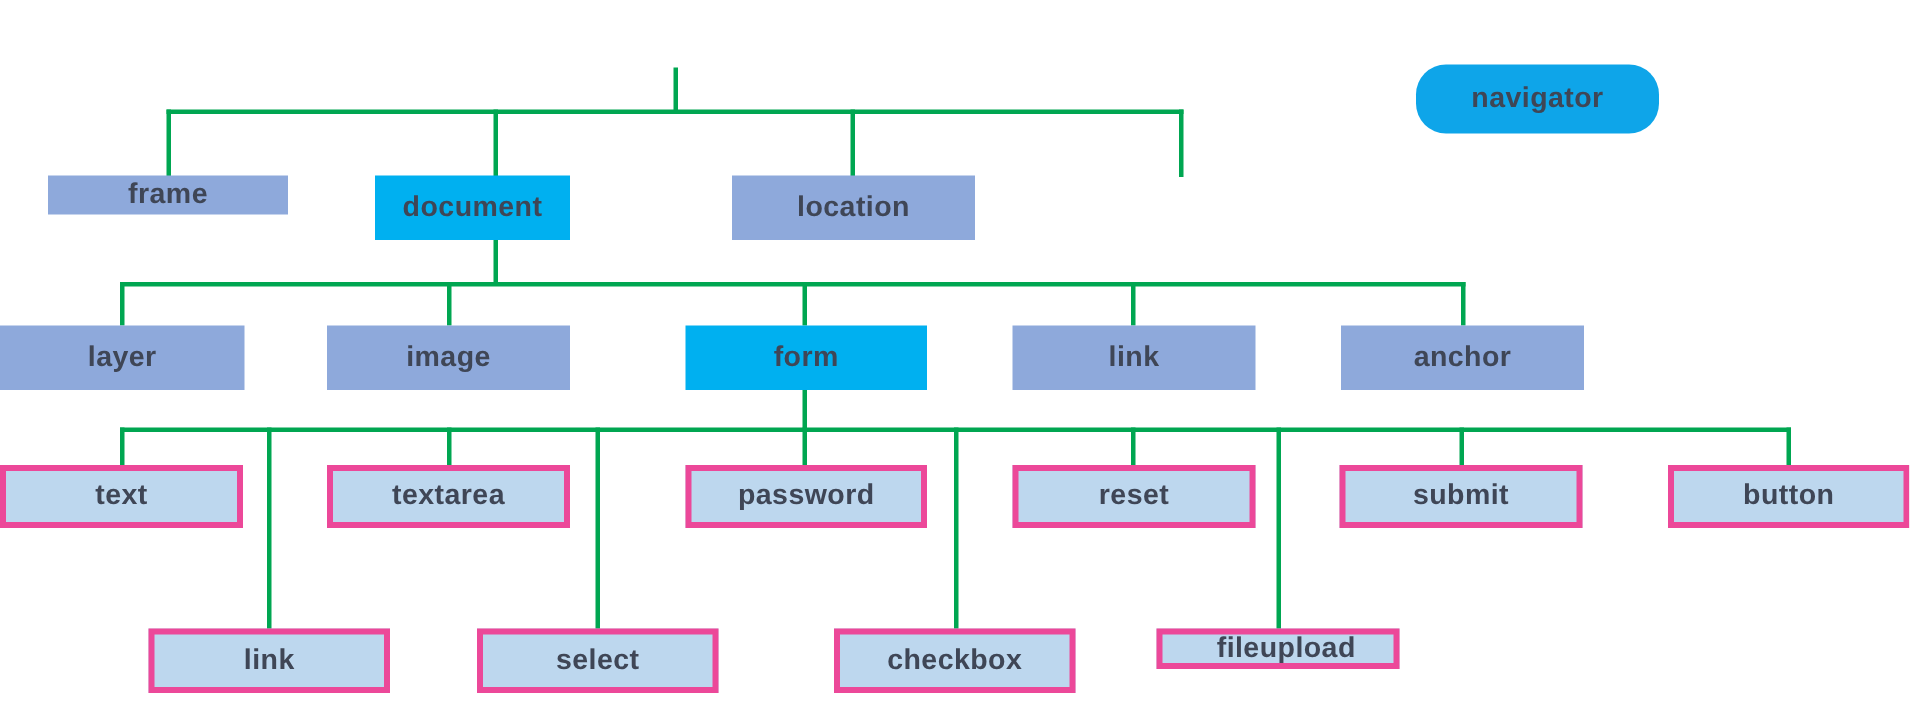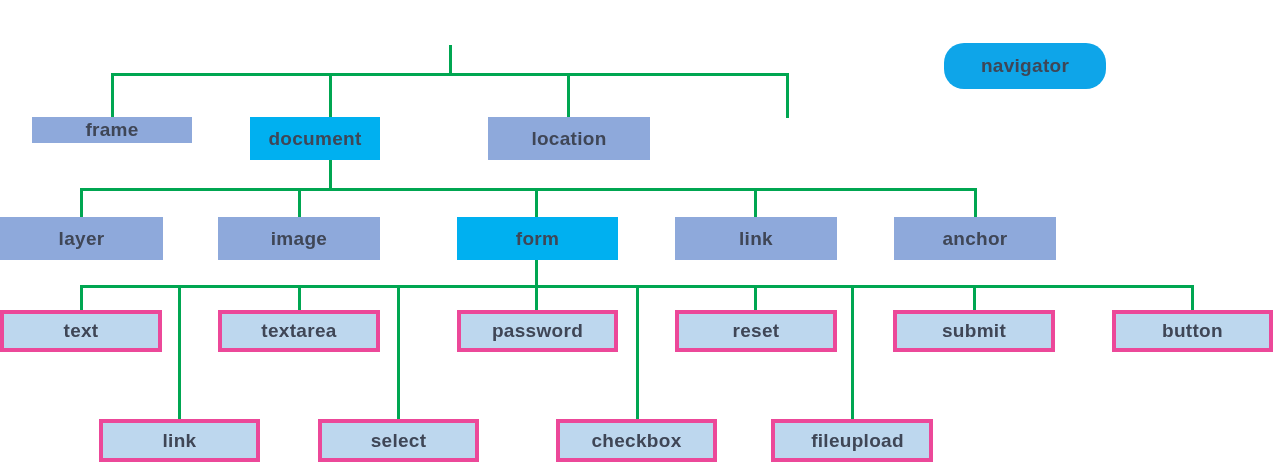--- a/index.html
+++ b/index.html
@@ -85,15 +85,15 @@
   <div class="node lightblue" style="left:0px;   top:310px; width:162px; height:42px;">text</div>
   <div class="node lightblue" style="left:218px; top:310px; width:162px; height:42px;">textarea</div>
   <div class="node lightblue" style="left:457px; top:310px; width:161px; height:42px;">password</div>
   <div class="node lightblue" style="left:675px; top:310px; width:162px; height:42px;">reset</div>
   <div class="node lightblue" style="left:893px; top:310px; width:162px; height:42px;">submit</div>
   <div class="node lightblue" style="left:1112px;top:310px; width:161px; height:42px;">button</div>
 
   <div class="node lightblue" style="left:99px;  top:419px; width:161px; height:43px;">link</div>
   <div class="node lightblue" style="left:318px; top:419px; width:161px; height:43px;">select</div>
   <div class="node lightblue" style="left:556px; top:419px; width:161px; height:43px;">checkbox</div>
-  <div class="node lightblue" style="left:771px; top:419px; width:162px; height:43px;padding-left:11px;">fileupload</div>
+  <div class="node lightblue" style="left:771px; top:419px; width:162px; height:27px;padding-left:11px;">fileupload</div>
 
 </div>
 
 </body></html>

